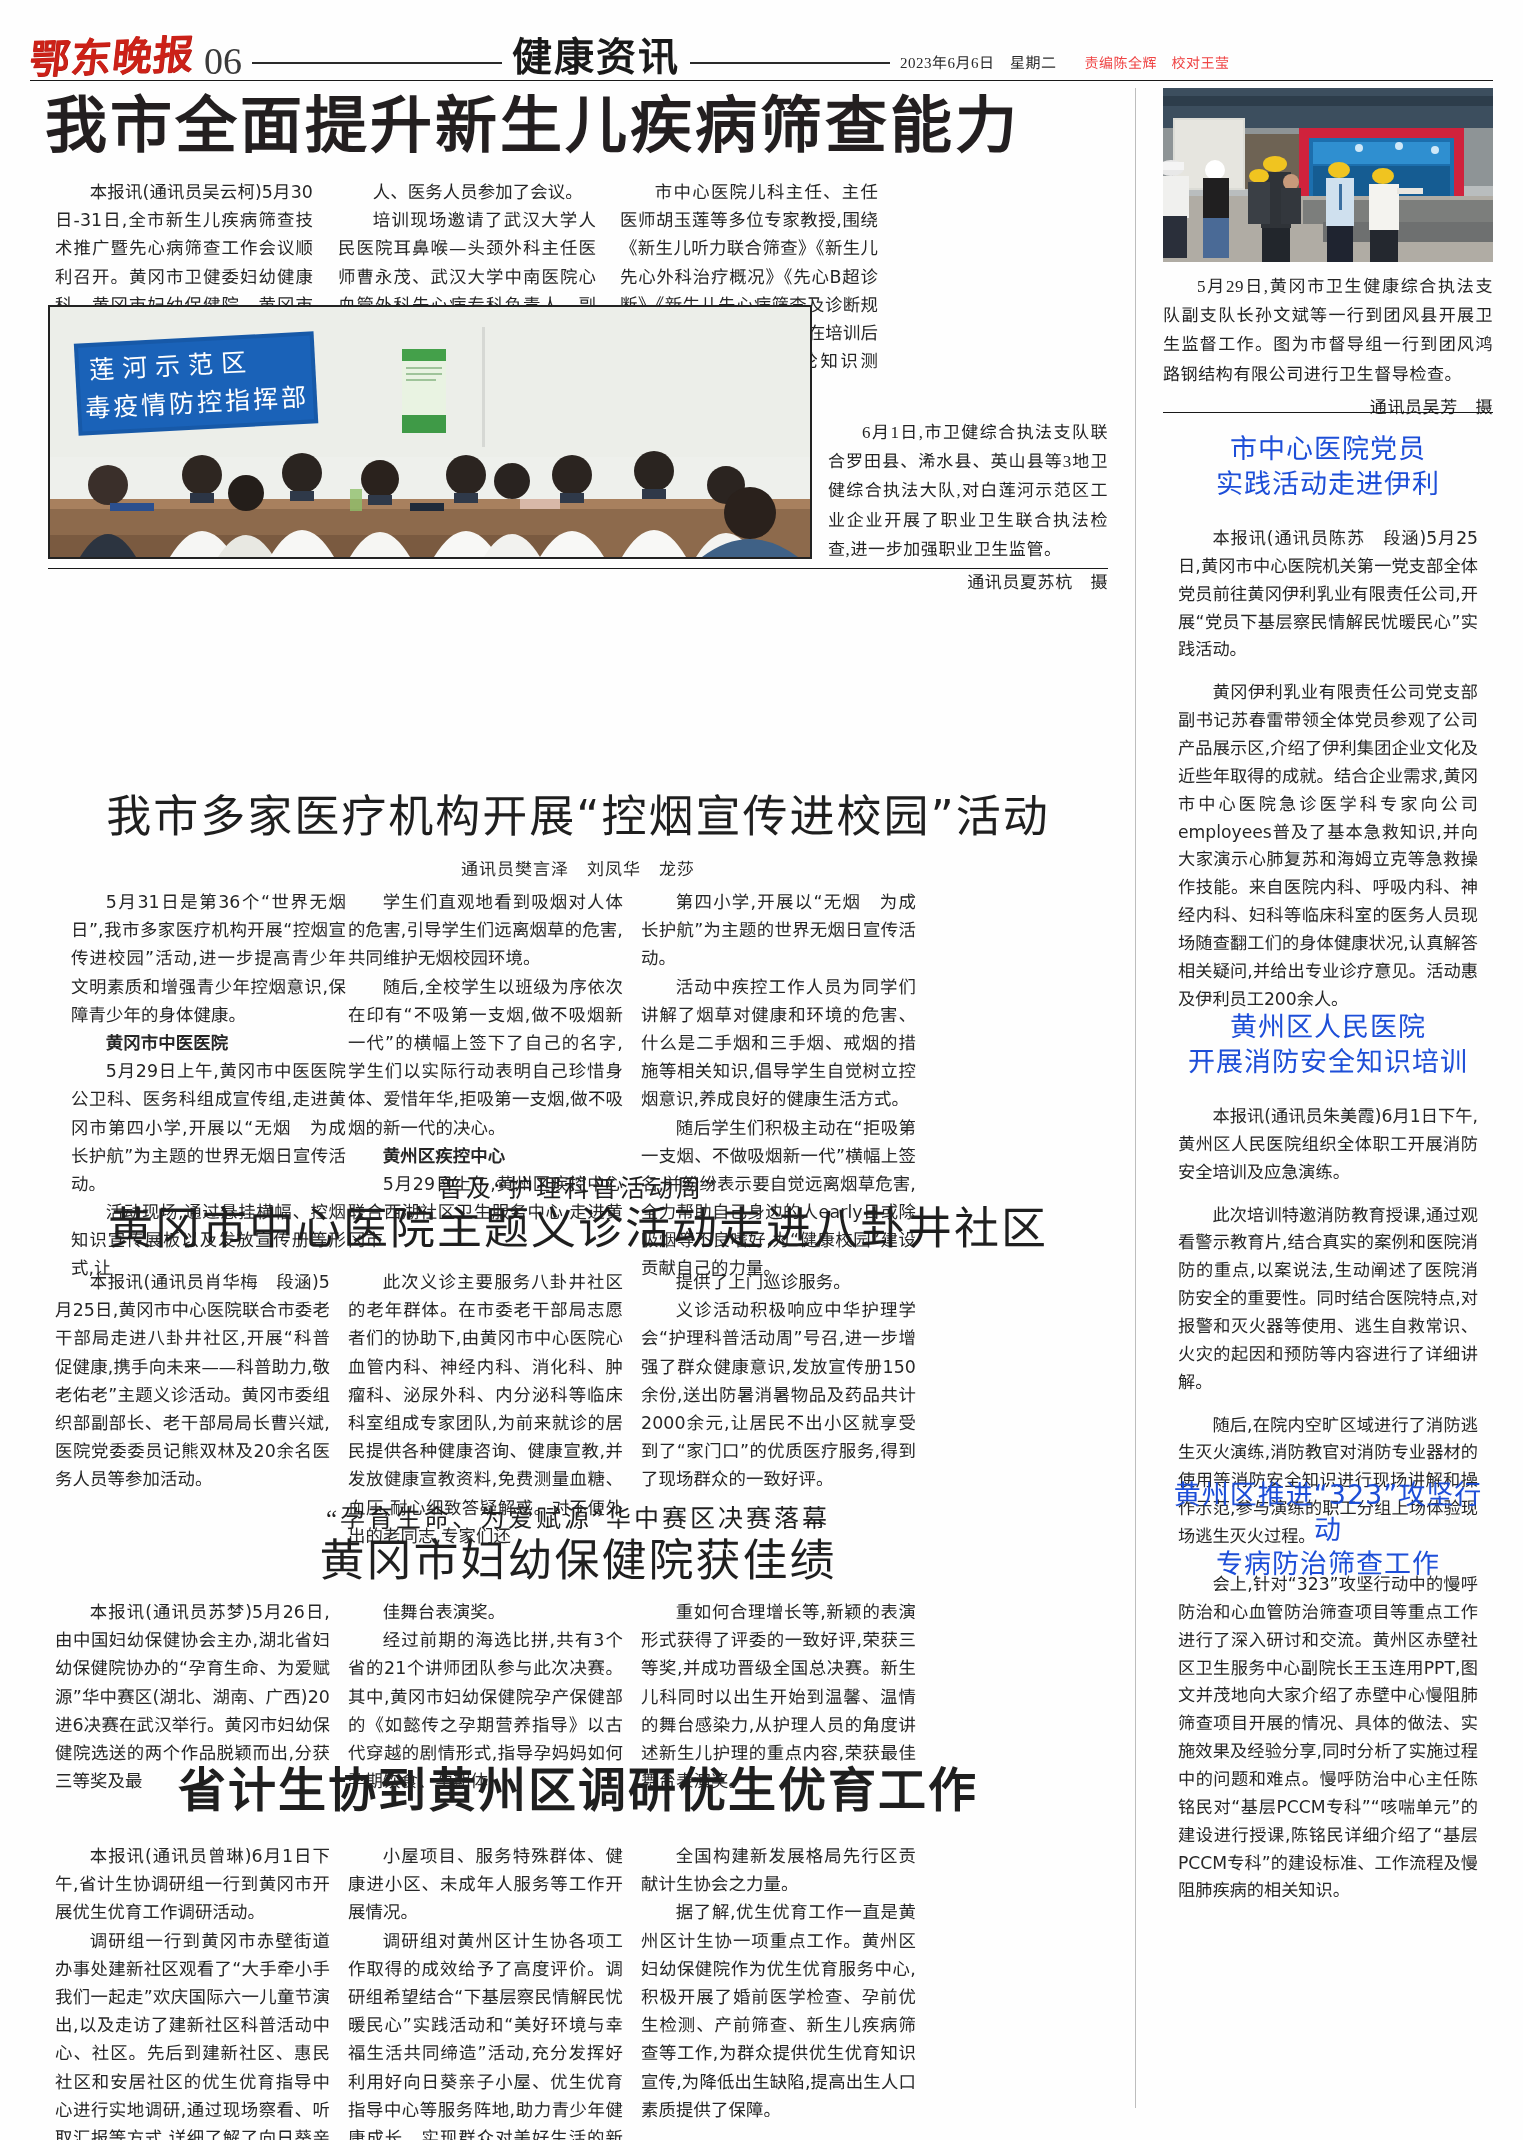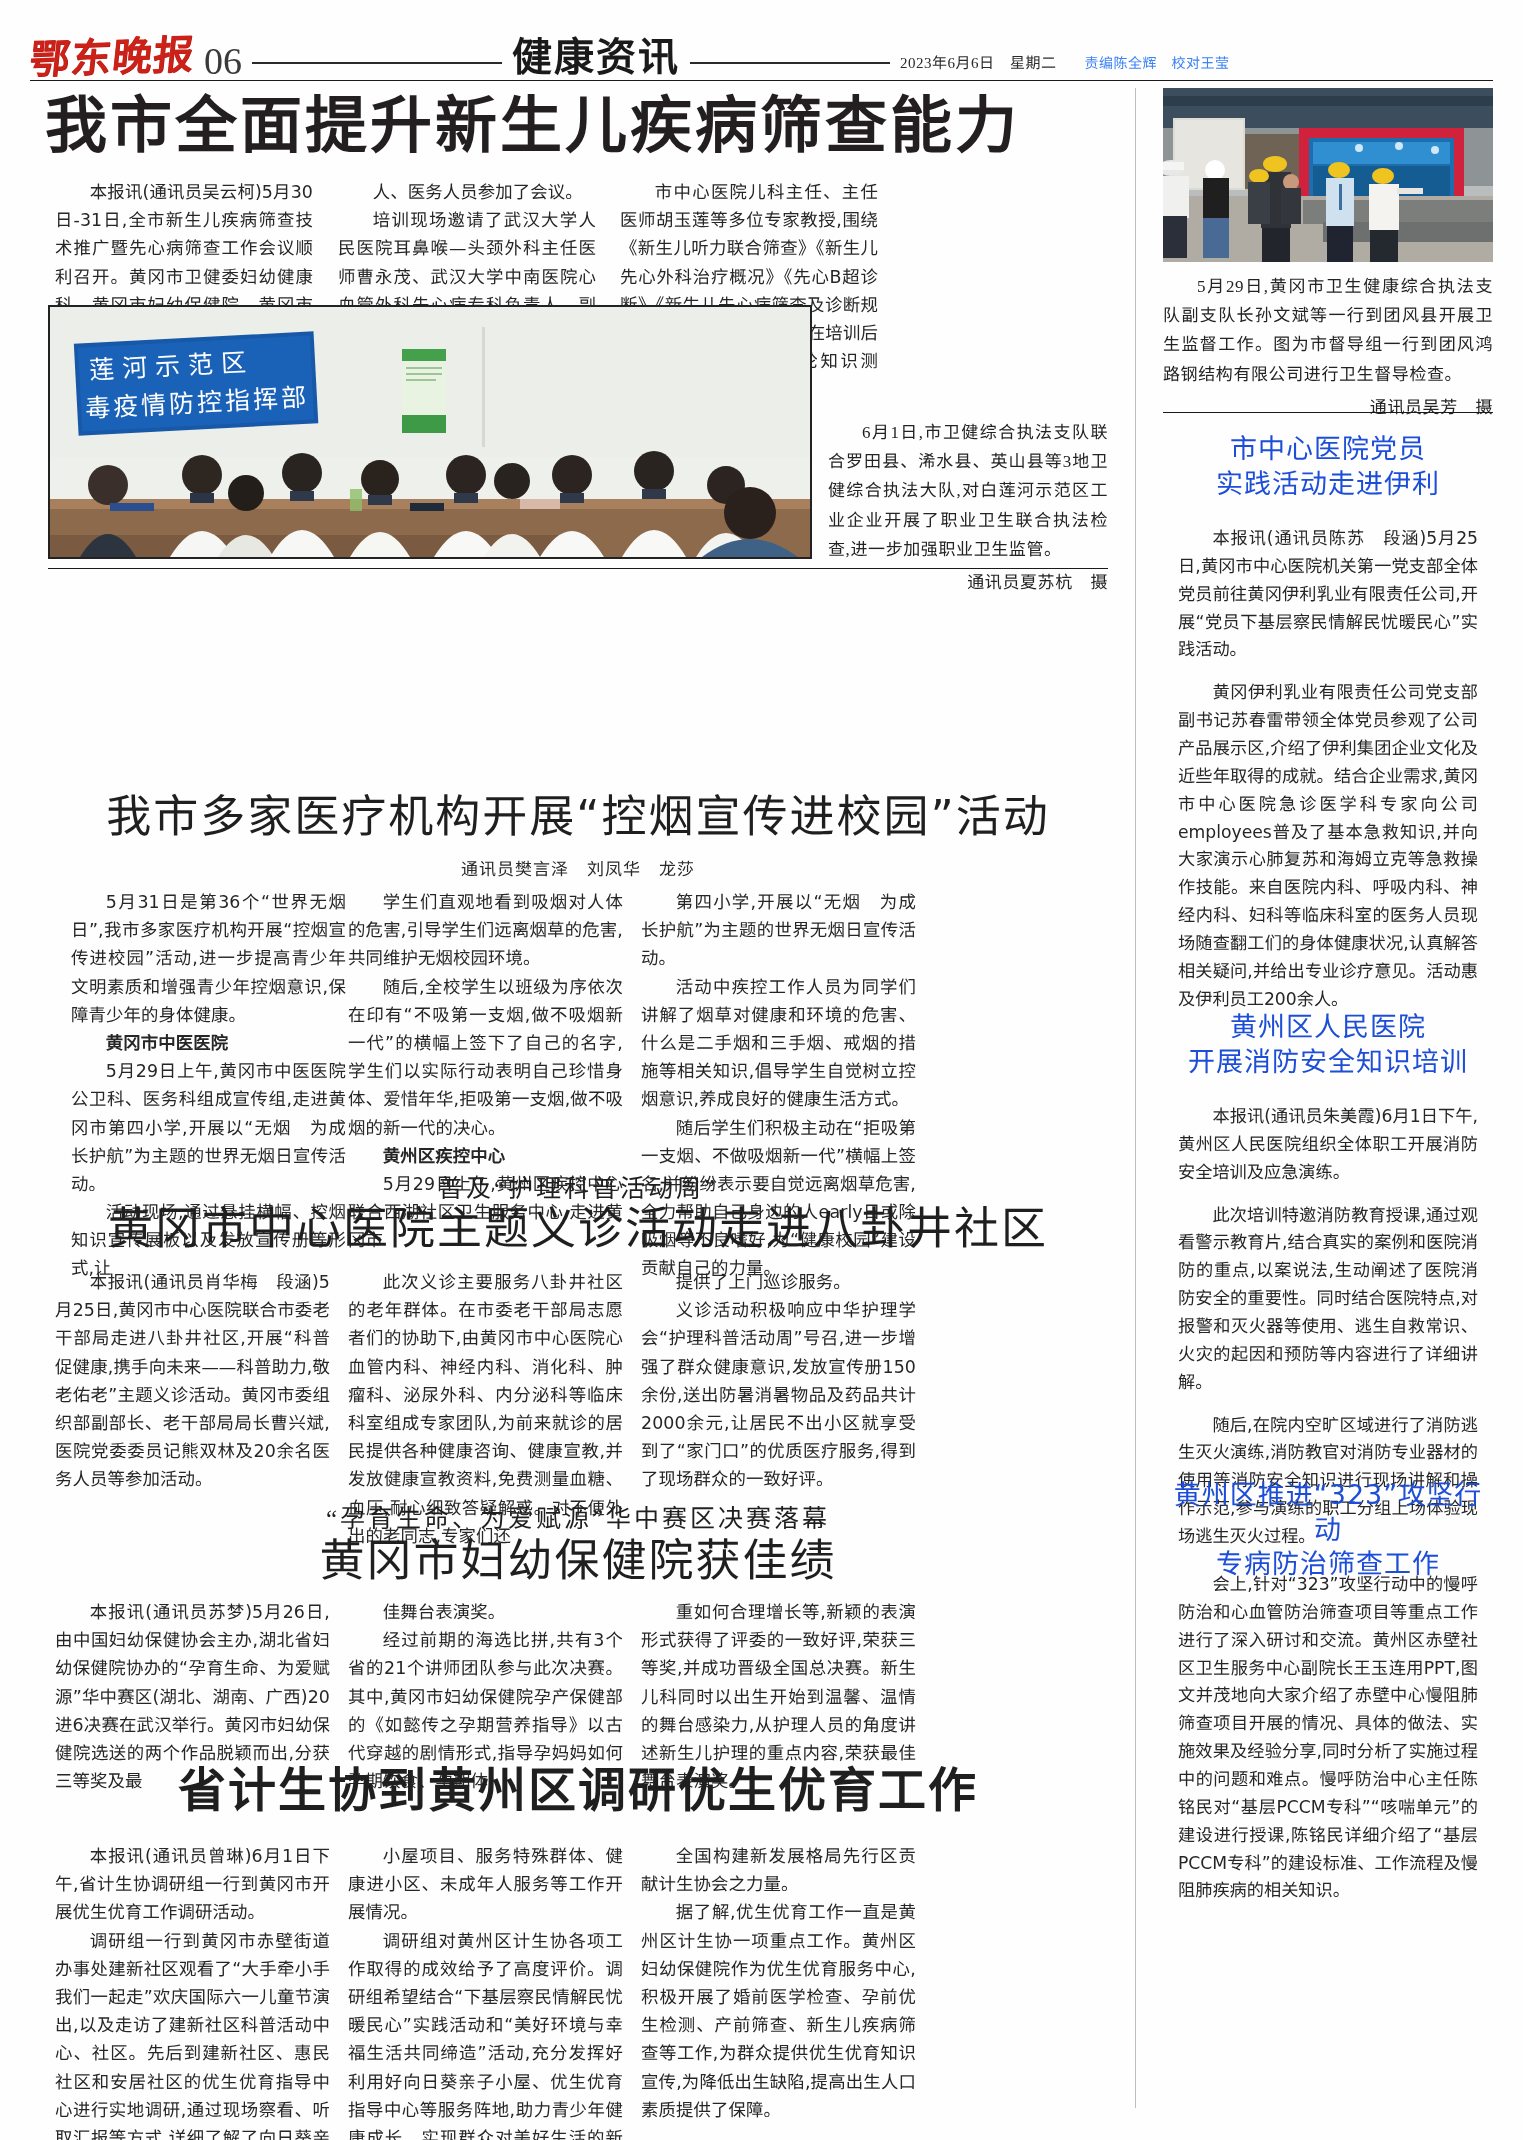--- a/index.html
+++ b/index.html
@@ -69,21 +69,21 @@
     font-family: "Liberation Serif", serif;
     font-size: 15px;
     color: #2a2a2a;
     margin-bottom: 6px;
     white-space: nowrap;
     letter-spacing: 0.5px;
   }
   .masthead-credit {
     font-family: "Liberation Serif", serif;
     font-size: 14px;
-    color: #3b82f6;
+    color: #ef4444;
     margin-bottom: 6px;
     margin-left: 28px;
     white-space: nowrap;
     letter-spacing: 0.5px;
   }
 
   .hr-thin {
     position: absolute;
     background: #1a1a1a;
   }

